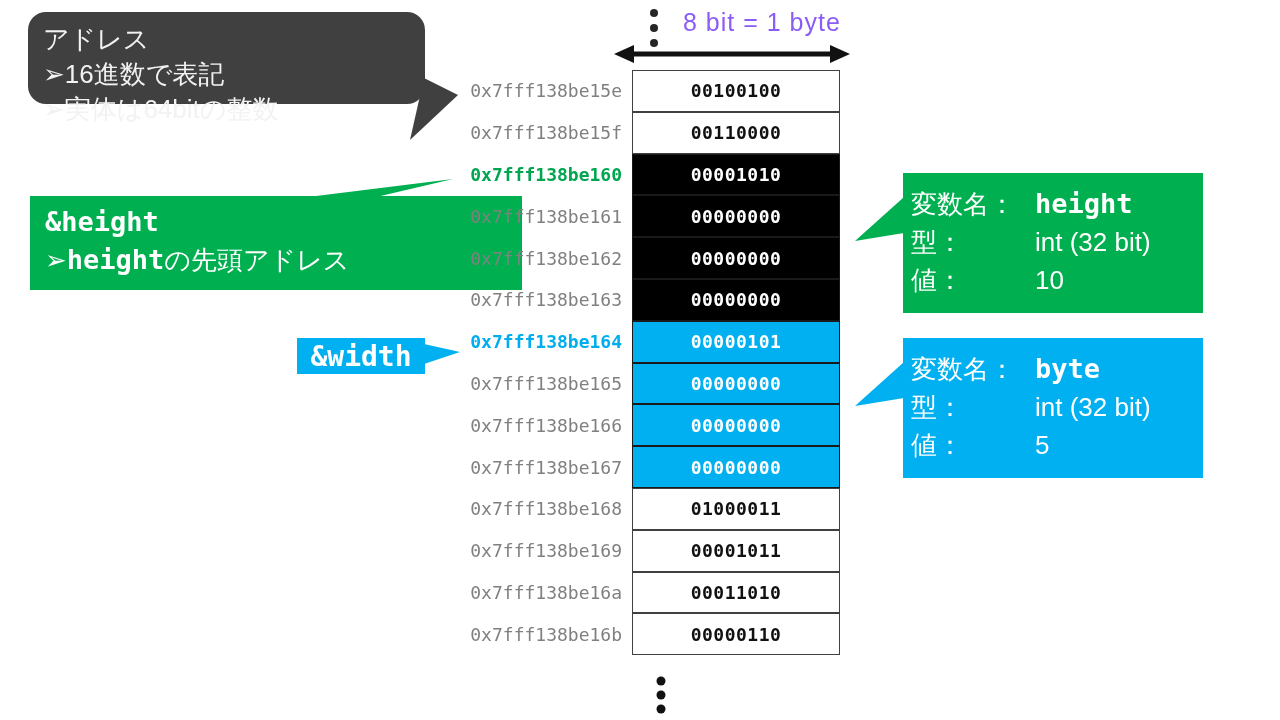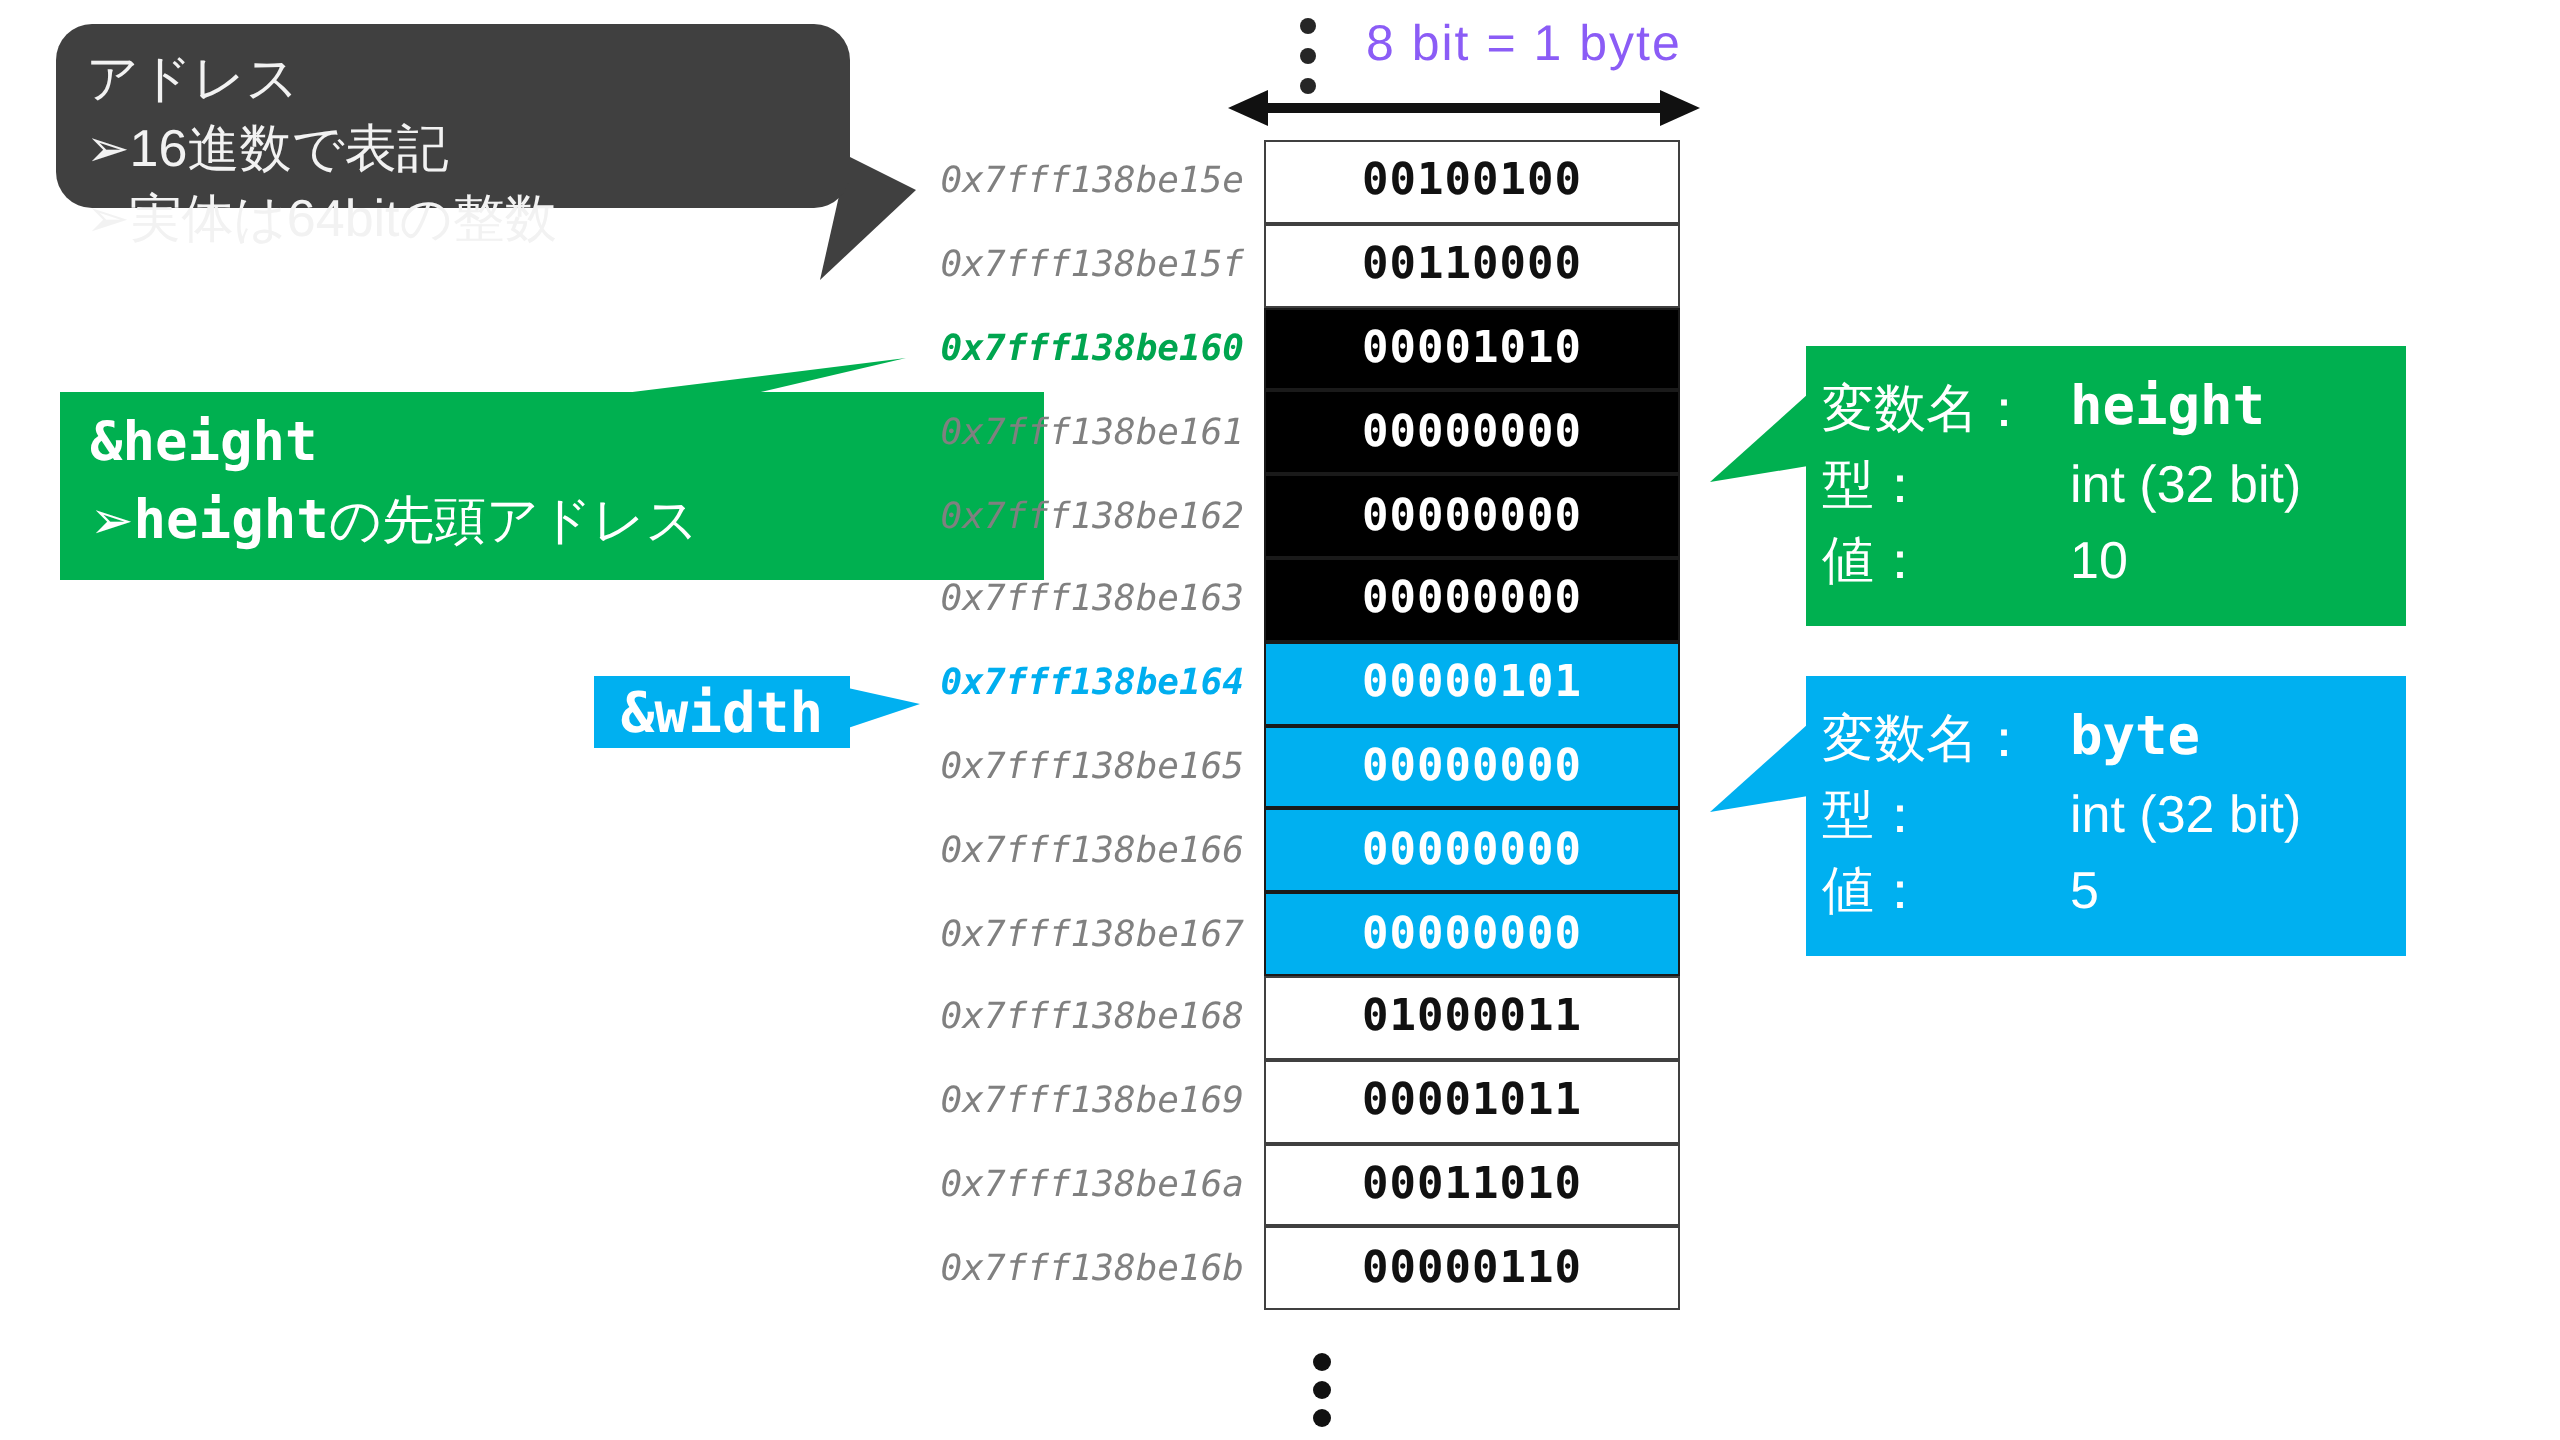--- a/index.html
+++ b/index.html
@@ -18,34 +18,34 @@
   #byte-label{
     left:683px;top:8px;font-size:25px;color:#8b5cf6;letter-spacing:1px;
   }
 
   
   #mem-table{left:455px;top:70px;display:flex;flex-direction:column;}
   .mem-row{display:flex;align-items:center;height:41.8px;}
   .addr{
     width:177px;box-sizing:border-box;text-align:right;padding-right:10px;
     font-family:"DejaVu Sans Mono","Liberation Mono",monospace;
-    font-size:18px;color:#808080;white-space:nowrap;font-style:italic;
+    font-size:18px;color:#808080;white-space:nowrap;
   }
   .addr.green{color:#00A54F;font-weight:bold;}
   .addr.blue{color:#00AEEF;font-weight:bold;}
   .cell{
     width:208px;height:100%;box-sizing:border-box;
     background:#ffffff;border:1.5px solid #404040;
     display:flex;align-items:center;justify-content:center;
   }
   .cell.green{background:#000000;border-color:#1a1a1a;}
   .cell.blue{background:#00B0F0;border-color:#1a1a1a;}
   .bits{
     font-family:"DejaVu Sans Mono","Liberation Mono",monospace;
-    font-weight:700;font-size:22px;color:#111;letter-spacing:0.5px;
+    font-weight:700;font-size:18px;color:#111;letter-spacing:0.5px;
   }
   .cell.green .bits,.cell.blue .bits{color:#ffffff;}
 
   
   #address-note{
     left:28px;top:12px;width:397px;height:92px;box-sizing:border-box;
     background:#404040;border-radius:18px;color:#F2F2F2;
     padding:10px 0 0 15px;font-size:26px;line-height:35px;white-space:nowrap;
   }
   #height-pointer{

